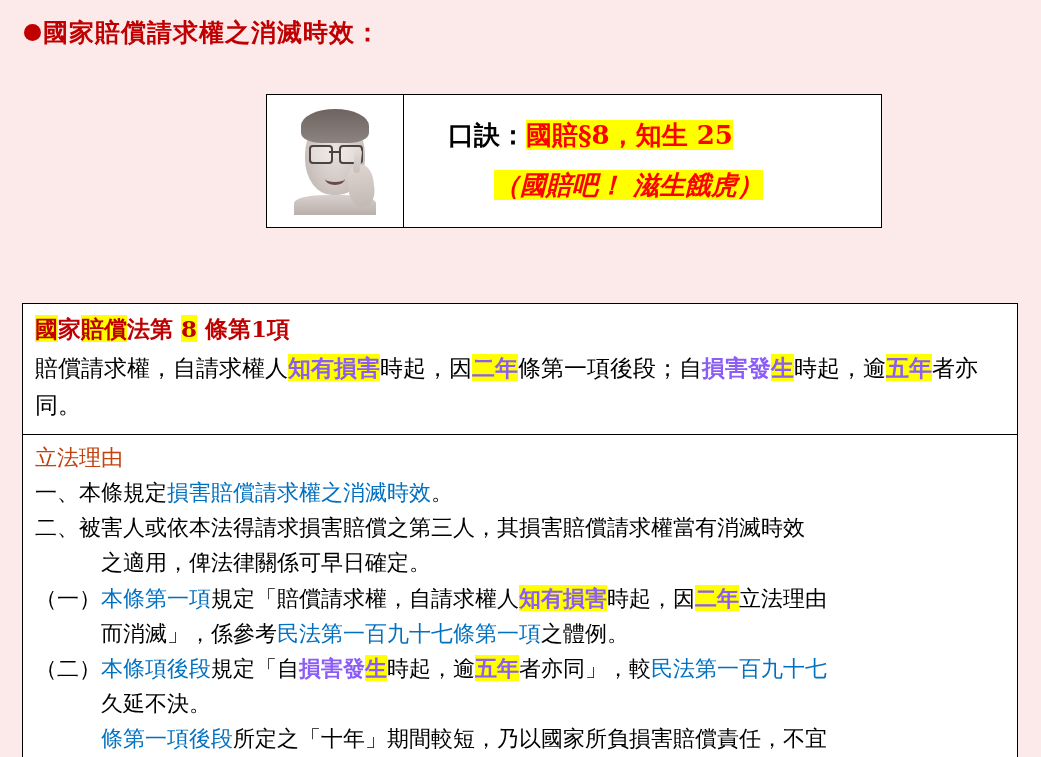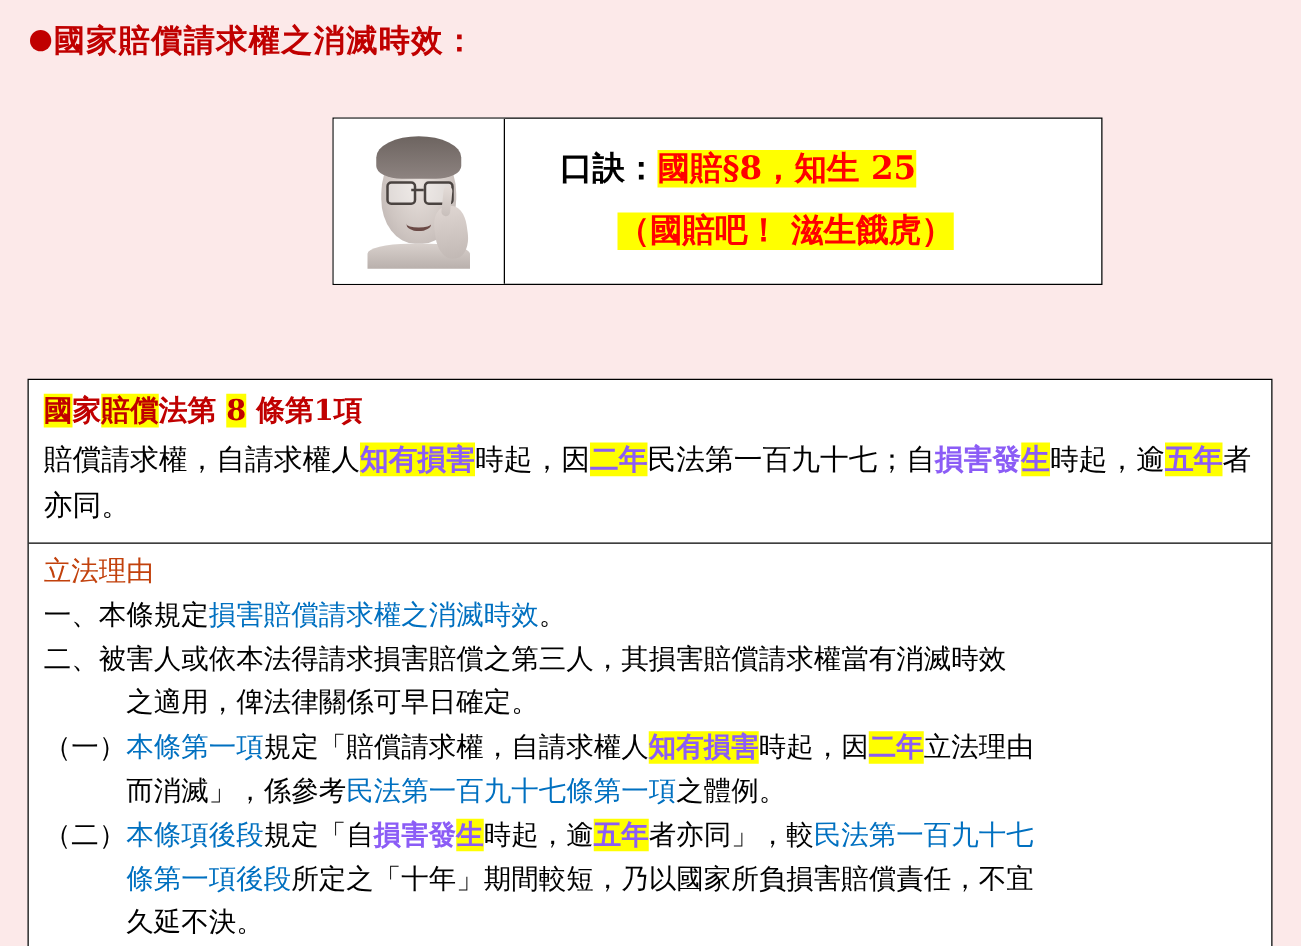--- a/index.html
+++ b/index.html
@@ -159,20 +159,21 @@
     font-size: 26px;
     font-weight: bold;
     line-height: 1.45;
     white-space: nowrap;
   }
   .mn-black { color: #000; }
   .mn-red { color: #ff0000; }
   .hl { background: #ffff00; }
   .mn-line2 {
     padding-left: 46px;
+    font-style: italic;
   }
 
   
   .law-box {
     position: absolute;
     left: 22px;
     top: 258px;
     width: 996px;
     border: 1px solid #000;
     background: #ffffff;
@@ -252,21 +253,21 @@
       </div>
     </div>
   </div>
 
   <div class="law-box">
 
     <div class="law-section-top">
       <div class="law-heading">
         <span class="hl">國</span><span>家</span><span class="hl">賠償</span><span>法第 </span><span class="hl">8</span><span> 條第1項</span>
       </div>
-      <div class="law-body"><span>賠償請求權，自請求權人</span><span class="hl rbold">知有損害</span><span>時起，因</span><span class="hl rbold">二年</span><span>民法第一百九十七；自</span><span class="rbold">損害發</span><span class="hl rbold">生</span><span>時起，逾</span><span class="hl rbold">五年</span><span>者亦同。</span></div>
+      <div class="law-body"><span>賠償請求權，自請求權人</span><span class="hl rbold">知有損害</span><span>時起，因</span><span class="hl rbold">二年</span><span>條第一項後段；自</span><span class="rbold">損害發</span><span class="hl rbold">生</span><span>時起，逾</span><span class="hl rbold">五年</span><span>者亦同。</span></div>
     </div>
 
     <div class="law-section-bottom">
       <div class="reason-title">立法理由</div>
       <div>
           <div class="reason-item">
             <span class="reason-marker">一、</span>
             <span class="reason-text"><span>本條規定</span><span class="blue">損害賠償請求權之消滅時效</span><span>。</span></span>
           </div>
           <div class="reason-item">
@@ -284,24 +285,24 @@
           <div class="reason-item">
             <span class="reason-marker" style="visibility: hidden;">（一）</span>
             <span class="reason-text"><span>而消滅」，係參考</span><span class="blue">民法第一百九十七條第一項</span><span>之體例。</span></span>
           </div>
           <div class="reason-item">
             <span class="reason-marker">（二）</span>
             <span class="reason-text"><span class="blue">本條項後段</span><span>規定「自</span><span class="rbold">損害發</span><span class="hl rbold">生</span><span>時起，逾</span><span class="hl rbold">五年</span><span>者亦同」，較</span><span class="blue">民法第一百九十七</span></span>
           </div>
           <div class="reason-item">
             <span class="reason-marker" style="visibility: hidden;">（一）</span>
+            <span class="reason-text"><span>久延不決。</span></span>
+          </div>
+          <div class="reason-item">
+            <span class="reason-marker" style="visibility: hidden;">（一）</span>
             <span class="reason-text"><span class="blue">條第一項後段</span><span>所定之「十年」期間較短，乃以國家所負損害賠償責任，不宜</span></span>
-          </div>
-          <div class="reason-item">
-            <span class="reason-marker" style="visibility: hidden;">（一）</span>
-            <span class="reason-text"><span>久延不決。</span></span>
           </div>
         </div>
     </div>
 
   </div>
 
 </div>
 
 </body></html>

